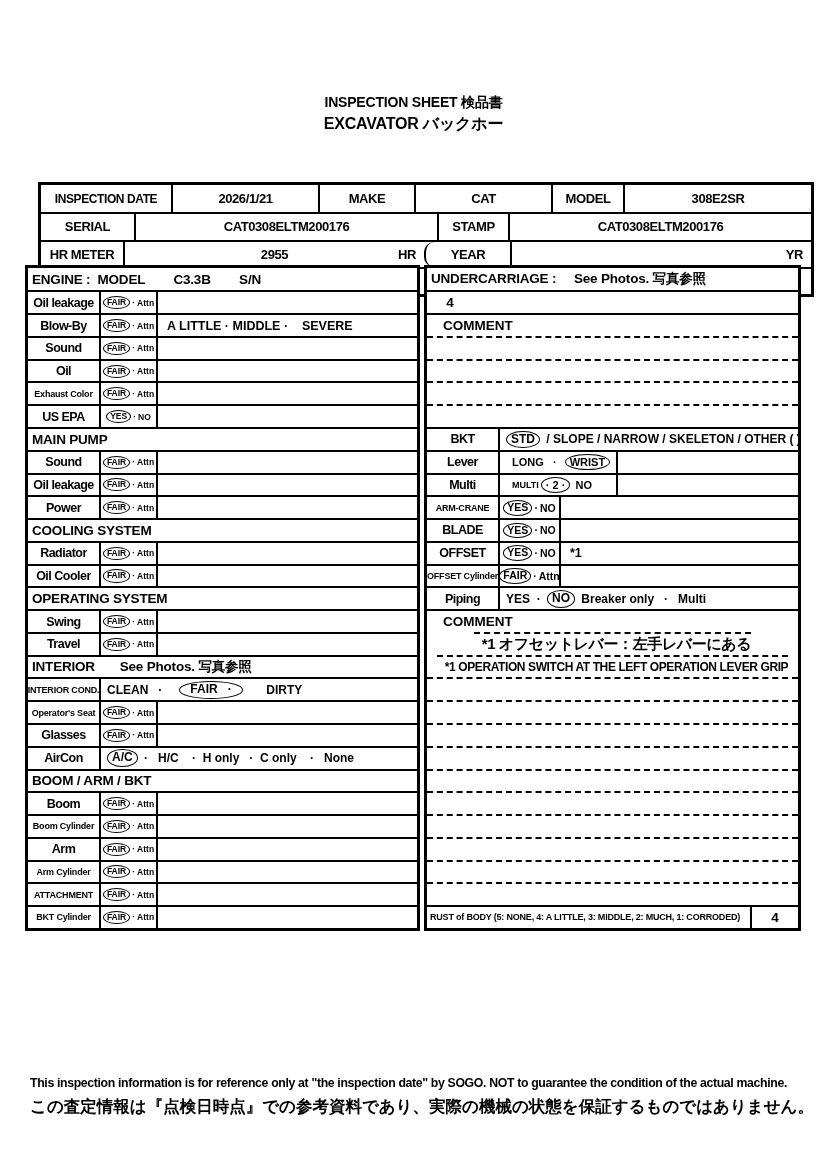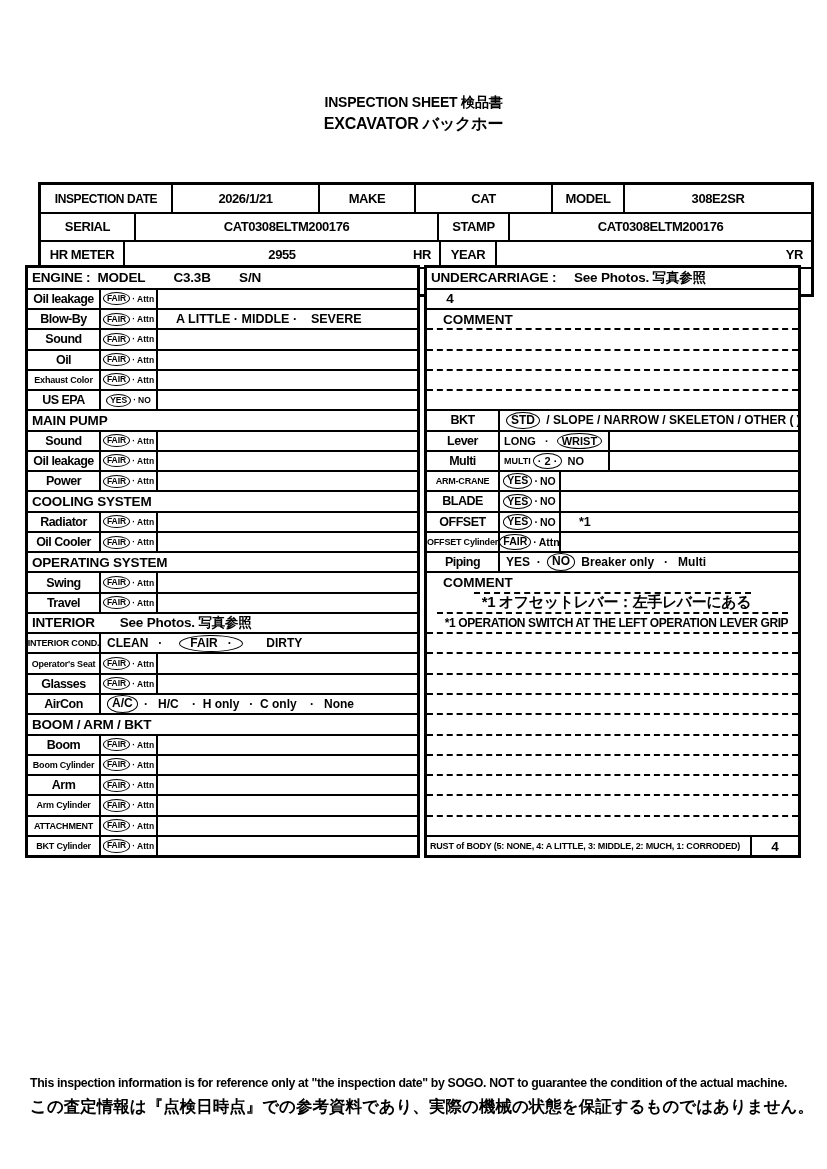--- a/index.html
+++ b/index.html
@@ -15,41 +15,41 @@
   .hrow + .hrow{border-top:2px solid #000;}
   .hcell{display:flex;align-items:center;justify-content:center;font-weight:bold;font-size:13px;
          border-left:2px solid #000;box-sizing:border-box;letter-spacing:-0.4px;white-space:pre;}
   .hcell:first-child{border-left:none;}
   .grow{flex:1;}
   .rel{position:relative;}
   .unit{position:absolute;right:8px;top:50%;transform:translateY(-50%);}
   .startpad{justify-content:flex-start;padding-left:16px;gap:8px;}
 
   
-  .col{position:absolute;top:265px;height:593px;border:3px solid #000;box-sizing:border-box;
+  .col{position:absolute;top:265px;height:666px;border:3px solid #000;box-sizing:border-box;
        display:flex;flex-direction:column;background:#fff;}
   #left-col{left:25px;width:395px;}
   #right-col{left:424px;width:377px;}
   .row{height:27.2px;box-sizing:border-box;display:flex;align-items:stretch;border-top:2px solid #000;overflow:hidden;}
   .row:first-child{border-top:none;}
   .row.dash{border-top:2px dashed #000;}
   .sec{align-self:center;font-weight:bold;font-size:13.5px;padding-left:4px;white-space:pre;letter-spacing:-0.2px;}
   .clab{align-self:center;font-weight:bold;font-size:13.5px;padding-left:16px;}
   .note{align-self:center;font-weight:bold;font-size:12px;padding-left:4px;white-space:pre;letter-spacing:-0.4px;}
   .note.ja{font-size:15px;}
   .c-label{width:73px;border-right:2px solid #000;box-sizing:border-box;display:flex;align-items:center;
            justify-content:center;font-weight:bold;font-size:12.5px;letter-spacing:-0.5px;white-space:nowrap;overflow:hidden;}
   .small-label .c-label{font-size:9px;letter-spacing:-0.2px;}
   .c-status{width:57px;border-right:2px solid #000;box-sizing:border-box;display:flex;align-items:center;
             justify-content:center;gap:2px;font-weight:bold;font-size:8.5px;white-space:nowrap;overflow:hidden;}
   #right-col .c-status{width:61px;font-size:10.5px;}
-  .c-comment{flex:1;display:flex;align-items:center;padding-left:9px;font-weight:bold;font-size:12.5px;white-space:pre;margin-left:9px;}
+  .c-comment{flex:1;display:flex;align-items:center;padding-left:9px;font-weight:bold;font-size:12.5px;white-space:pre;}
   .c-content{flex:1;display:flex;align-items:center;padding:0 6px;gap:3px;font-weight:bold;font-size:12px;white-space:pre;overflow:hidden;}
   .c-mid{width:110px;border-right:2px solid #000;box-sizing:border-box;display:flex;align-items:center;
-         padding-left:4px;gap:2px;font-weight:bold;font-size:11px;white-space:pre;overflow:hidden;}
+         padding-left:4px;gap:2px;font-weight:bold;font-size:11px;white-space:pre;overflow:hidden;margin-left:8px;}
   .c-fill{flex:1;}
   .c-rustlabel{flex:1;border-right:2px solid #000;box-sizing:border-box;display:flex;align-items:center;
                padding-left:3px;font-weight:bold;font-size:9px;letter-spacing:-0.2px;white-space:nowrap;overflow:hidden;}
   .c-rustval{width:46px;display:flex;align-items:center;justify-content:center;font-weight:bold;font-size:13.5px;}
   .circ{display:inline-block;border:1.5px solid #000;border-radius:50%;padding:0 4px;line-height:1.3;
         font-weight:bold;white-space:pre;}
   .c-status .circ{padding:0 3px;}
   .ptxt.sm{font-size:9px;}
   .end{margin-left:auto;}
   .sep{font-weight:bold;}
@@ -81,21 +81,21 @@
       <div class="hcell grow">CAT0308ELTM200176</div>
       <div class="hcell" style="width:71px;">STAMP</div>
       <div class="hcell grow">CAT0308ELTM200176</div>
     </div>
     <div class="hrow">
       <div class="hcell" style="width:82px;">HR METER</div>
       <div class="hcell grow rel">
         <span>2955</span>
         <span class="unit">HR</span>
       </div>
-      <div class="hcell" style="width:56px;">YEAR</div>
+      <div class="hcell" style="width:86px;border-radius:10px;">YEAR</div>
       <div class="hcell grow rel">
         <span></span>
         <span class="unit">YR</span>
       </div>
     </div>
     <div class="hrow">
       <div class="hcell" style="width:93px;text-decoration:underline;">CAB/CNP</div>
       <div class="hcell grow startpad" style="font-size:11.5px;">
         <span class="circ">ROPS CAB</span>
         <span> /  CAB  /  ROPS CNP  /  CNP  /  NONE</span>

